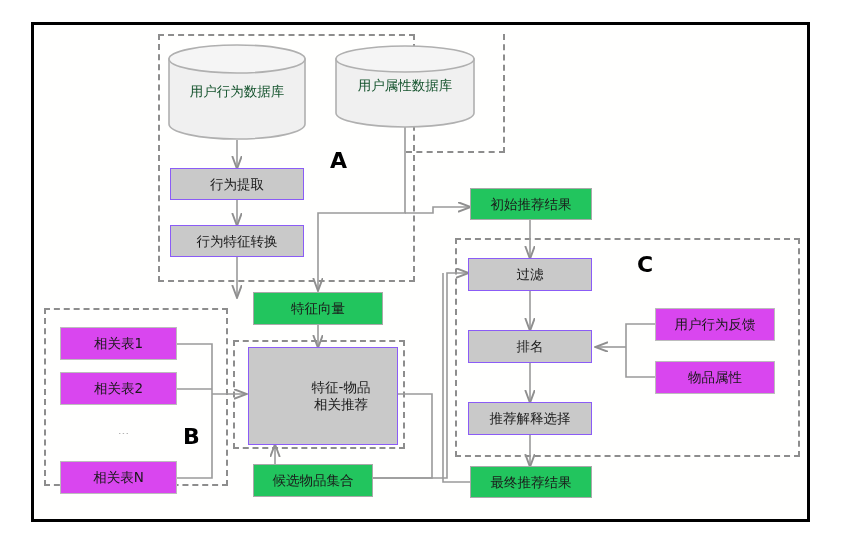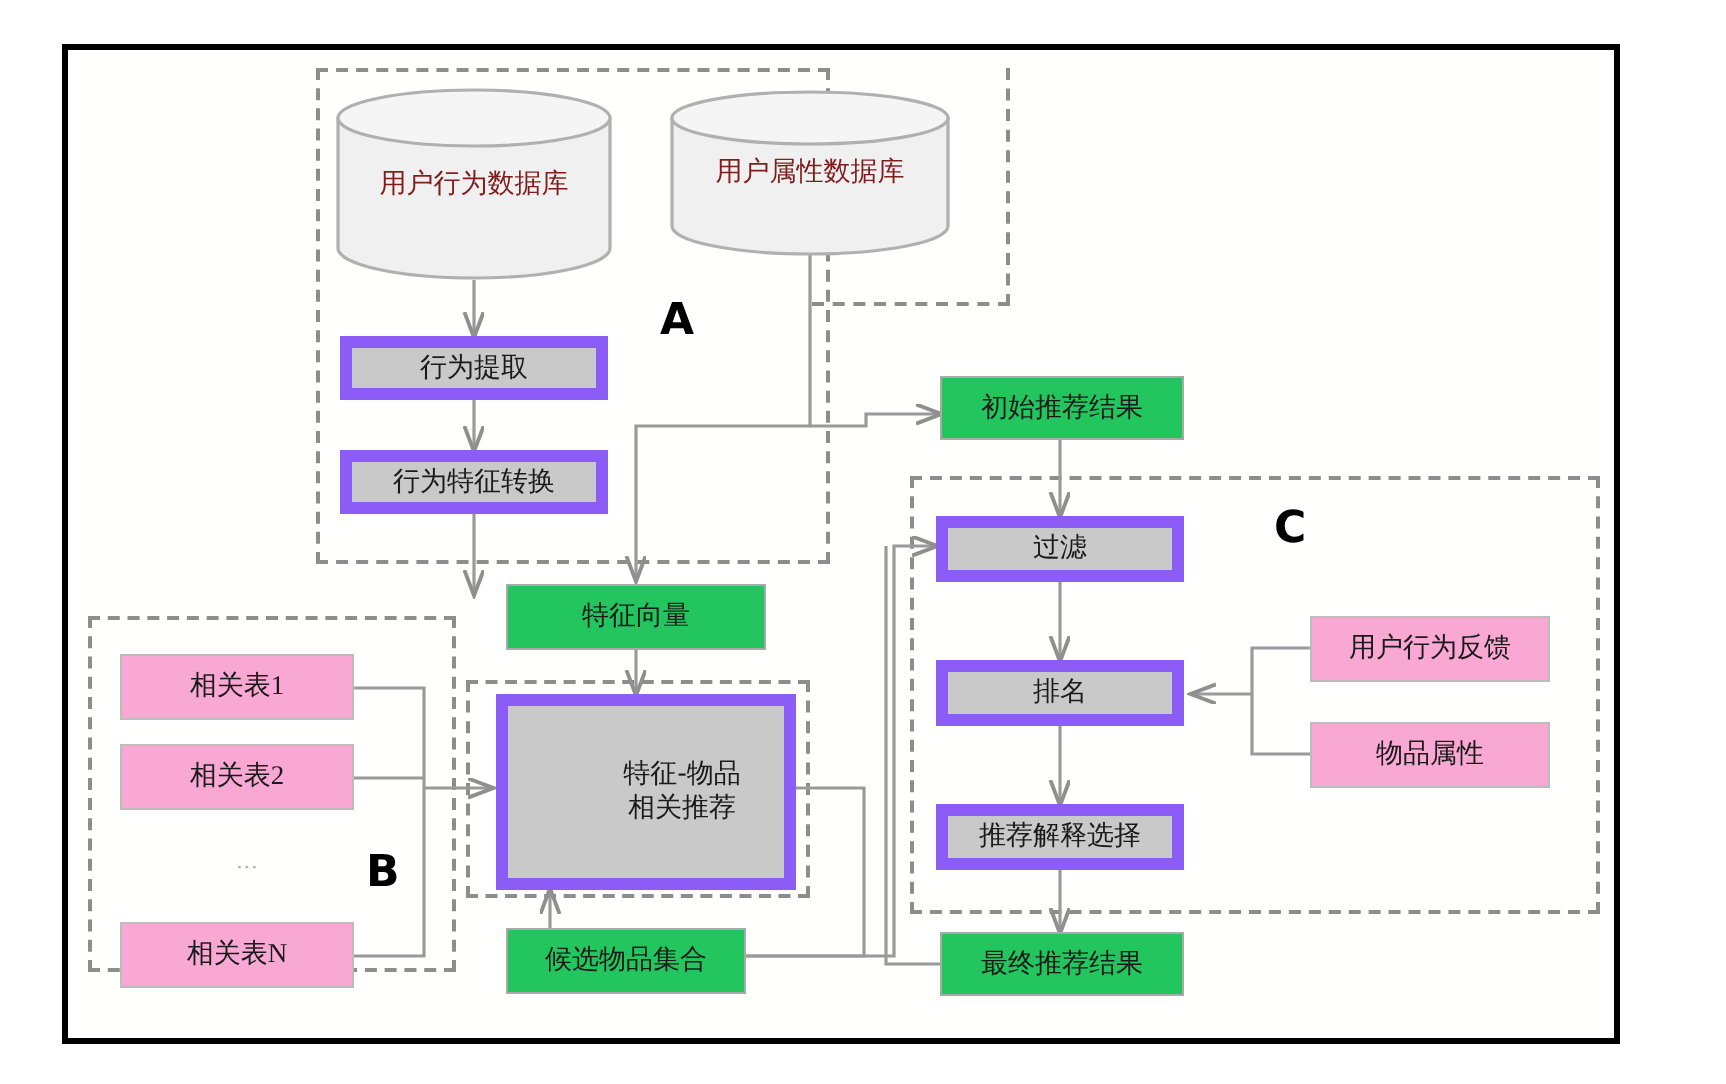--- a/index.html
+++ b/index.html
@@ -14,36 +14,36 @@
   }
   
   .node{
     position:absolute;box-sizing:border-box;
     display:flex;align-items:center;justify-content:center;
     text-align:center;line-height:1.25;
     font-size:13.5px;color:#1a1a1a;
     white-space:pre-line;
   }
   .box-light{background:#22c55e;border:1.5px solid #a9a9a9;}
-  .box-dark{background:#c9c9c9;border:6px solid #8b5cf6;}
-  .box-pale{background:#f9a8d4;border:1.5px solid #bcbcbc;font-family:Liberation Serif, serif;}
+  .box-dark{background:#c9c9c9;border:1px solid #8b5cf6;}
+  .box-pale{background:#d946ef;border:1.5px solid #bcbcbc;}
   
   .group{
     position:absolute;box-sizing:border-box;
     border:2px dashed #8d8d8d;background:transparent;
   }
   .group-label{
     position:absolute;font-weight:bold;font-size:22px;color:#000;
     font-family:"DejaVu Sans","Liberation Sans",sans-serif;
   }
   
   .cyl{position:absolute;}
   .cyl .cyl-label{
     position:absolute;left:0;right:0;top:50%;transform:translateY(-50%);
-    text-align:center;font-size:13.5px;color:#7f1d1d;z-index:3;
+    text-align:center;font-size:13.5px;color:#14532d;z-index:3;
   }
   svg.wires{position:absolute;left:0;top:0;width:863px;height:542px;
     pointer-events:none;}
   .dots{
     position:absolute;text-align:center;color:#b4b4b4;
     font-size:11px;letter-spacing:0;line-height:5px;writing-mode:vertical-rl;
   }
 </style>
 </head>
 <body>

